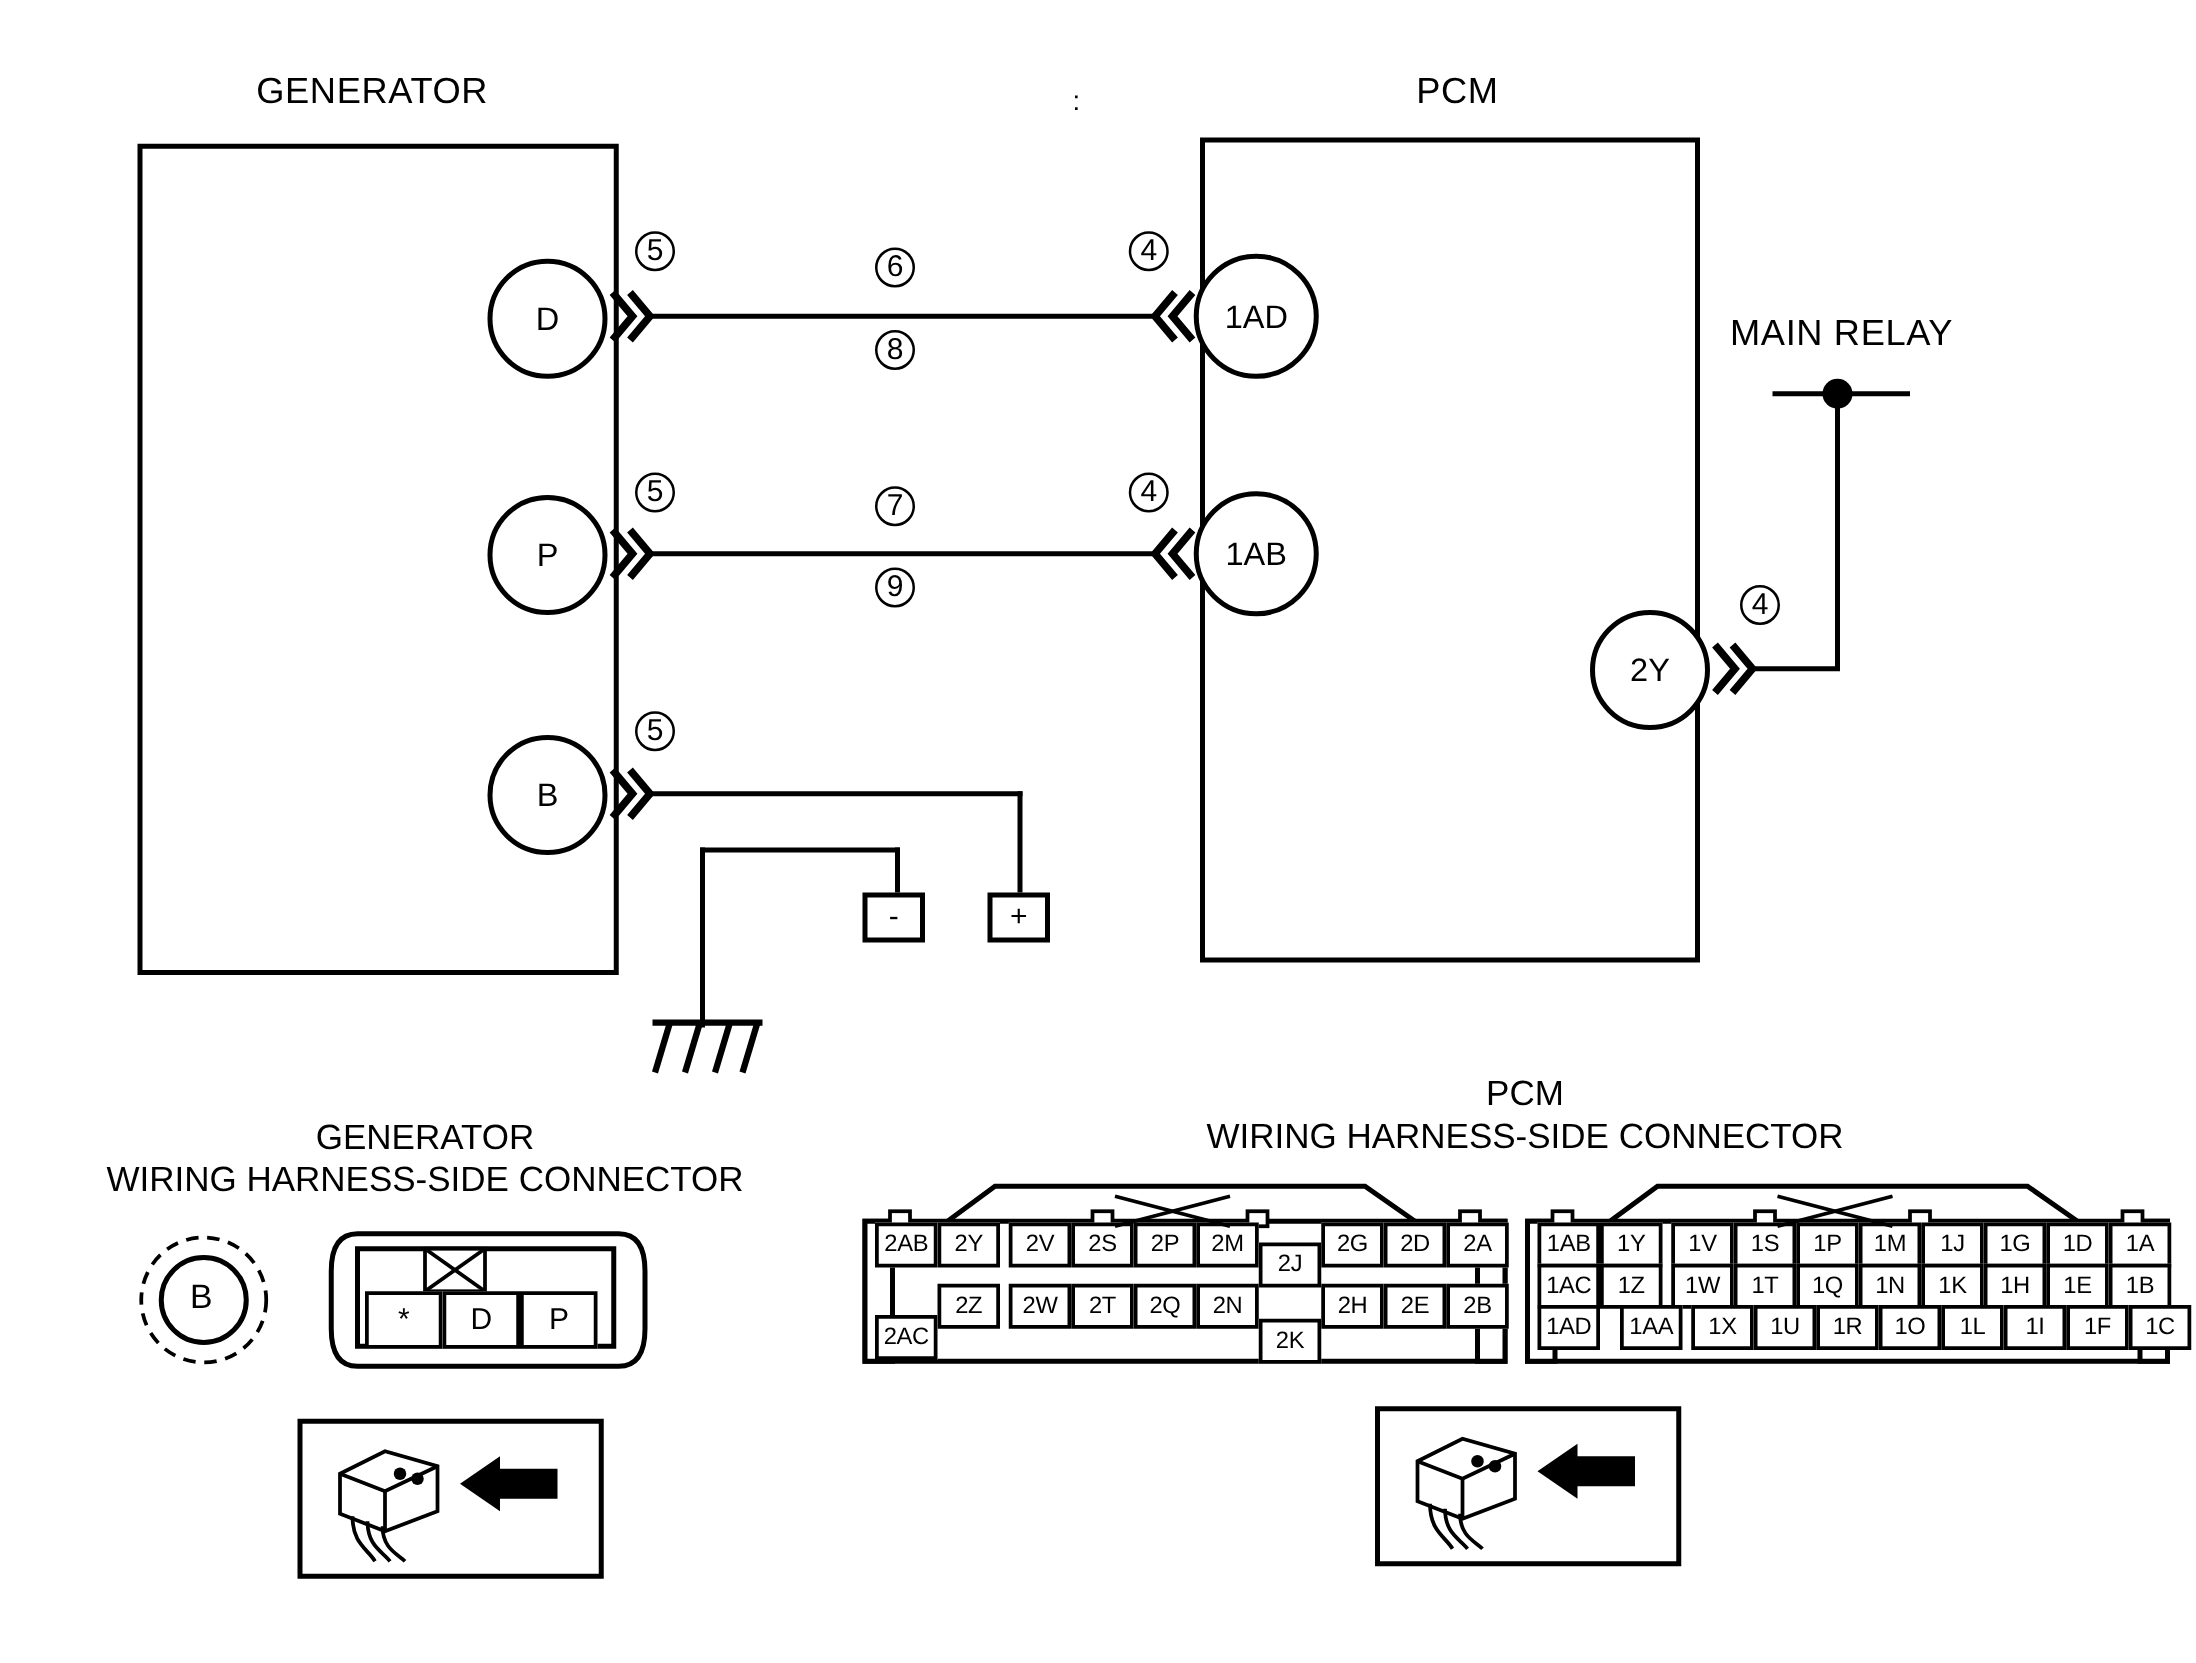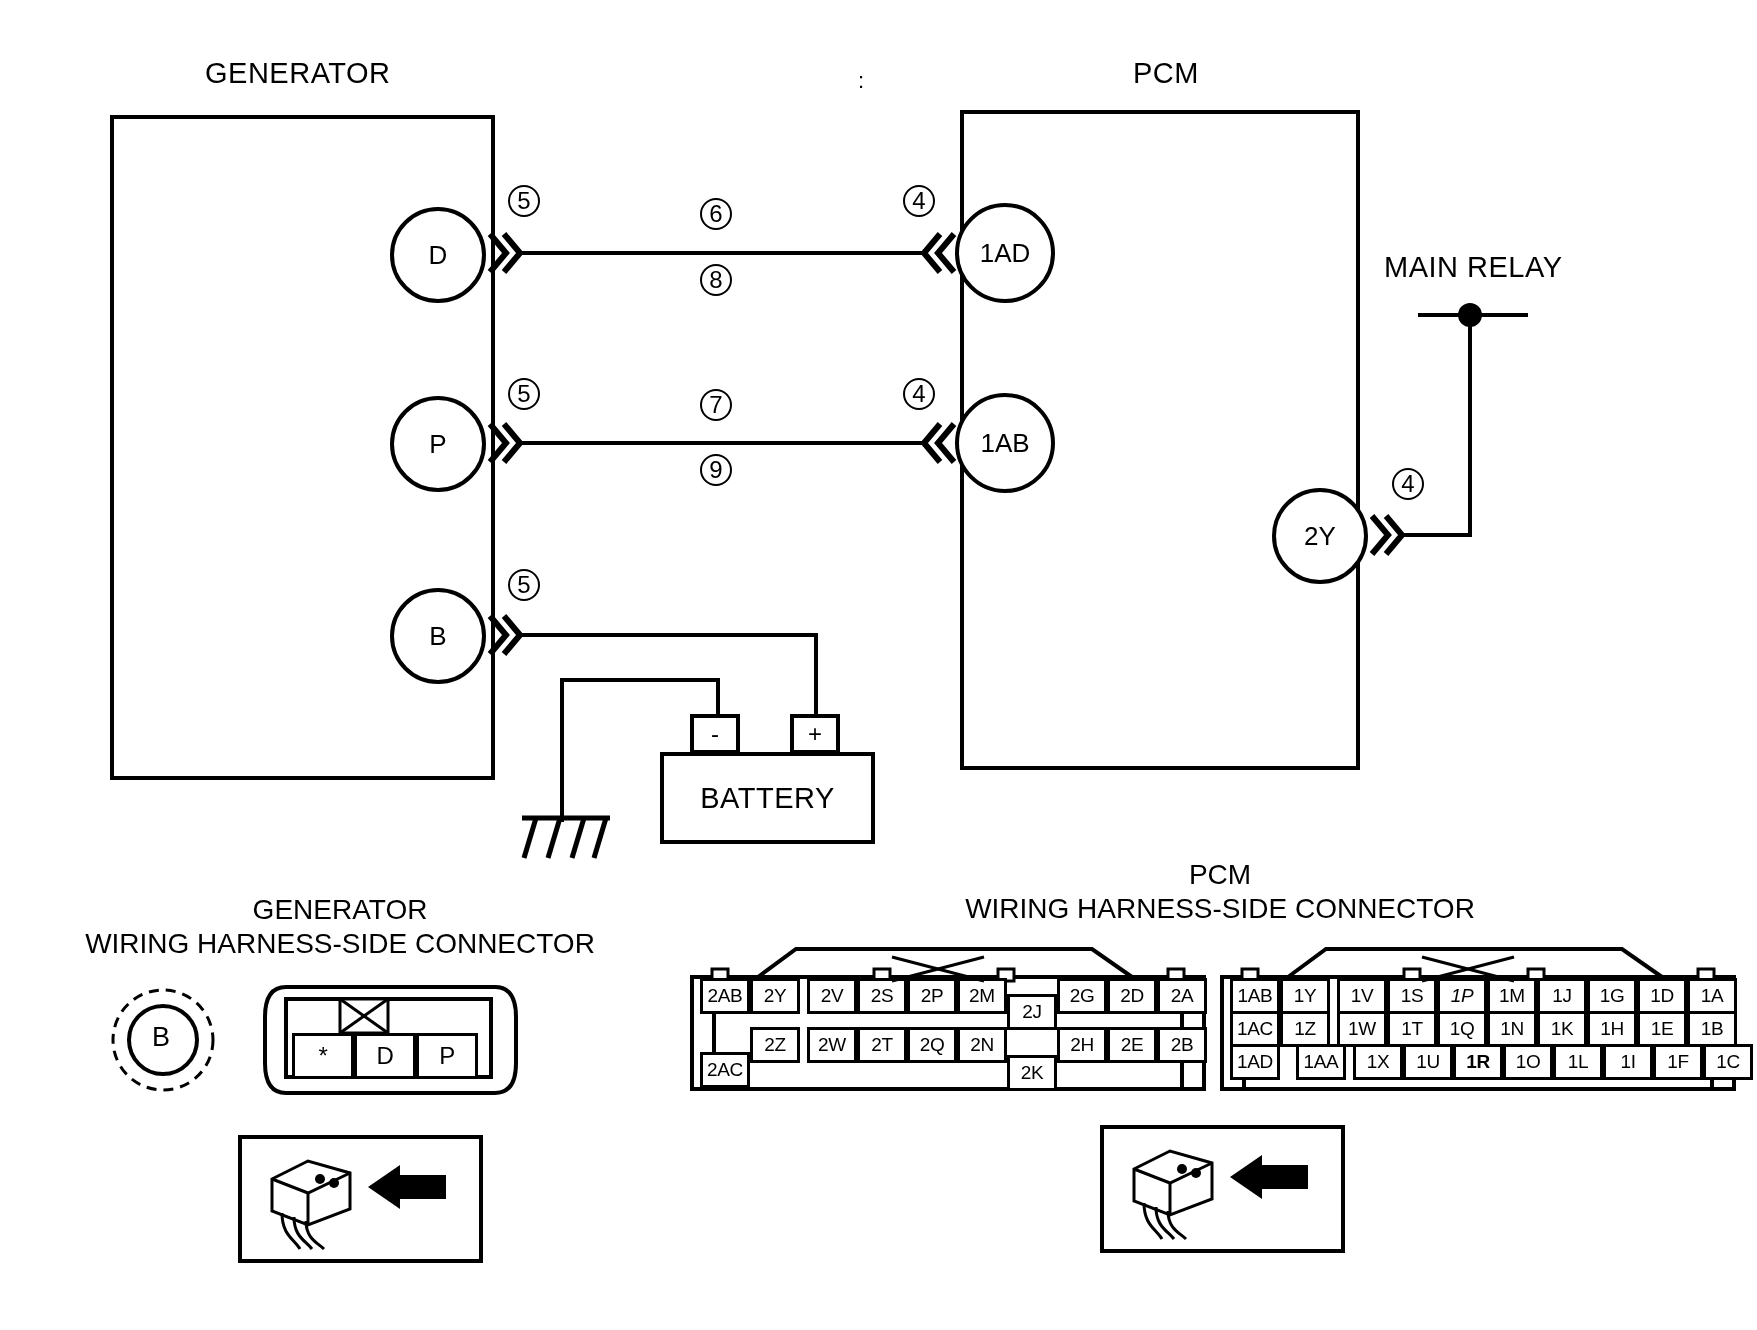--- a/index.html
+++ b/index.html
@@ -180,23 +180,20 @@
     <line x1="88" y1="8" x2="76" y2="48" stroke="#000" stroke-width="5"></line>
   </svg>
 
   <div class="abs box-outline" style="left:690px; top:714px; width:50px; height:40px; display:flex; align-items:center; justify-content:center;">
     <span style="font-size:24px;">-</span>
   </div>
   <div class="abs box-outline" style="left:790px; top:714px; width:50px; height:40px; display:flex; align-items:center; justify-content:center;">
     <span style="font-size:24px;">+</span>
   </div>
 
-  <div class="abs box-outline" style="left:660px; top:752px; width:215px; height:92px; display:flex; align-items:center; justify-content:center;">
-    <span class="lbl-big">BATTERY</span>
-  </div>
 
   <div class="abs pin-circle" style="left:1272px; top:488px; width:96px; height:96px;">
     <span>2Y</span>
   </div>
   <div class="abs num-circle" style="left:1392px; top:468px;">
     <span>4</span>
   </div>
   <svg class="abs" style="left:1368px; top:510px;" width="40" height="50" viewBox="0 0 40 50">
     <polyline points="4,6 20,25 4,44" fill="none" stroke="#000" stroke-width="6"></polyline>
     <polyline points="18,6 34,25 18,44" fill="none" stroke="#000" stroke-width="6"></polyline>
@@ -298,21 +295,21 @@
     <rect x="480" y="34" width="16" height="12" fill="#fff" stroke="#000" stroke-width="3"></rect>
     <rect x="186" y="34" width="16" height="12" fill="#fff" stroke="#000" stroke-width="3"></rect>
     <rect x="310" y="34" width="16" height="12" fill="#fff" stroke="#000" stroke-width="3"></rect>
   </svg>
   <div class="abs" style="left:1230px; top:978px;">
     <div class="row">
       <div class="conn-cell" style="width:50px;">1AB</div>
       <div class="conn-cell" style="width:50px;">1Y</div>
       <div class="conn-cell" style="width:50px; margin-left:7px;">1V</div>
       <div class="conn-cell" style="width:50px;">1S</div>
-      <div class="conn-cell" style="width:50px;font-style:italic;">1P</div>
+      <div class="conn-cell" style="width:50px;">1P</div>
       <div class="conn-cell" style="width:50px;">1M</div>
       <div class="conn-cell" style="width:50px;">1J</div>
       <div class="conn-cell" style="width:50px;">1G</div>
       <div class="conn-cell" style="width:50px;">1D</div>
       <div class="conn-cell" style="width:50px;">1A</div>
     </div>
     <div class="row" style="margin-top:-3px;">
       <div class="conn-cell" style="width:50px;">1AC</div>
       <div class="conn-cell" style="width:50px;">1Z</div>
       <div class="conn-cell" style="width:50px; margin-left:7px;">1W</div>
@@ -322,21 +319,21 @@
       <div class="conn-cell" style="width:50px;">1K</div>
       <div class="conn-cell" style="width:50px;">1H</div>
       <div class="conn-cell" style="width:50px;">1E</div>
       <div class="conn-cell" style="width:50px;">1B</div>
     </div>
     <div class="row" style="margin-top:-3px;">
       <div class="conn-cell" style="width:50px;">1AD</div>
       <div class="conn-cell" style="width:50px;margin-left:16px;">1AA</div>
       <div class="conn-cell" style="width:50px; margin-left:7px;">1X</div>
       <div class="conn-cell" style="width:50px;">1U</div>
-      <div class="conn-cell" style="width:50px;font-weight:bold;">1R</div>
+      <div class="conn-cell" style="width:50px;">1R</div>
       <div class="conn-cell" style="width:50px;">1O</div>
       <div class="conn-cell" style="width:50px;">1L</div>
       <div class="conn-cell" style="width:50px;">1I</div>
       <div class="conn-cell" style="width:50px;">1F</div>
       <div class="conn-cell" style="width:50px;">1C</div>
     </div>
   </div>
   <svg class="abs" style="left:1418px; top:955px;" width="100" height="28" viewBox="0 0 100 28">
     <line x1="4" y1="2" x2="96" y2="26" stroke="#000" stroke-width="3"></line>
     <line x1="96" y1="2" x2="4" y2="26" stroke="#000" stroke-width="3"></line>

